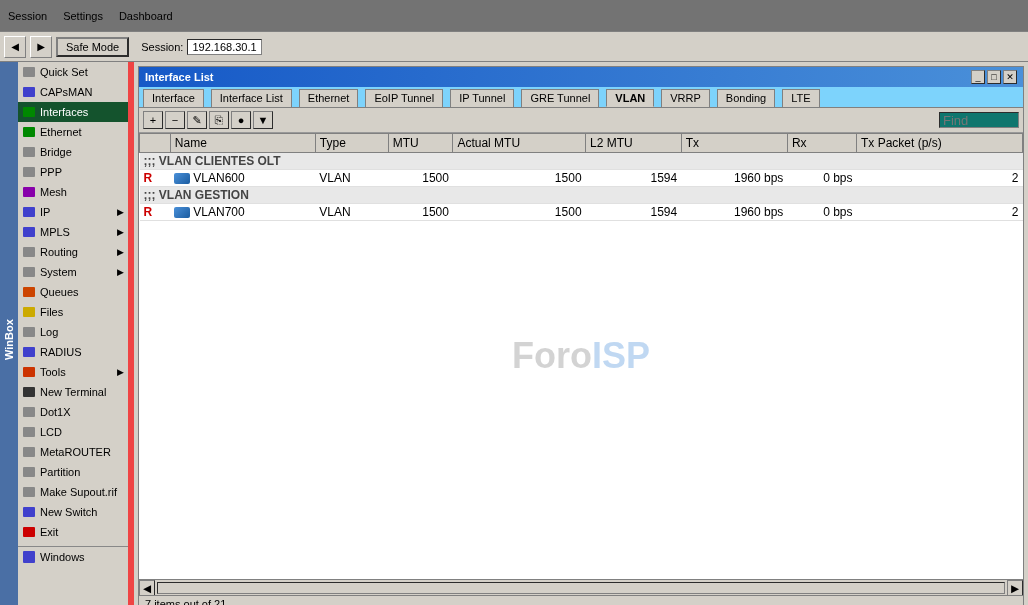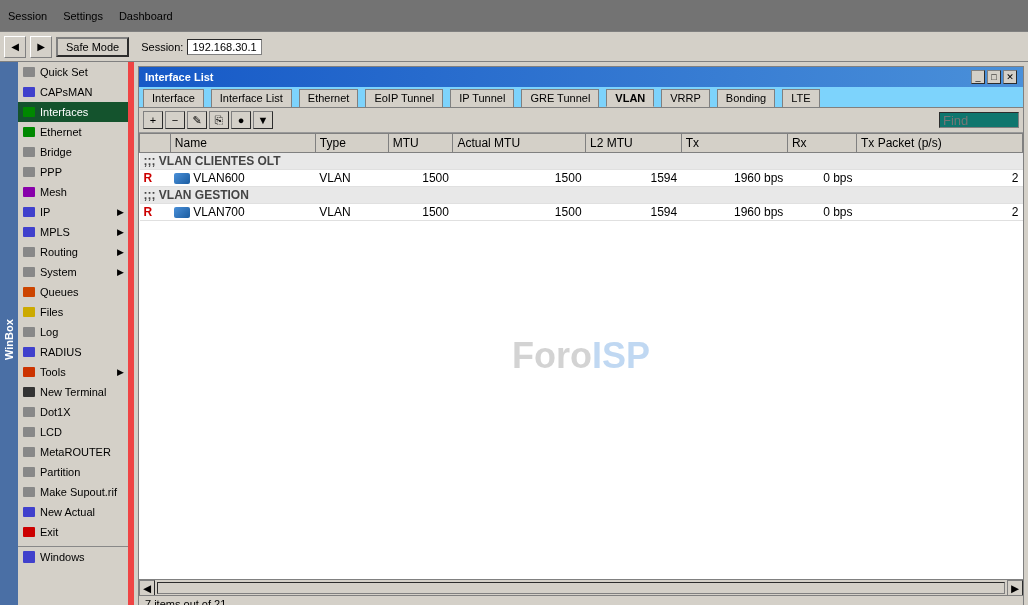--- a/index.html
+++ b/index.html
@@ -451,21 +451,21 @@
         <div class="sidebar-item">
           <div class="sidebar-icon">
             <div style="background:#888888;width:12px;height:10px;border-radius:1px;"></div>
           </div>
           <span class="sidebar-label">Make Supout.rif</span>
         </div>
         <div class="sidebar-item">
           <div class="sidebar-icon">
             <div style="background:#4040cc;width:12px;height:10px;border-radius:1px;"></div>
           </div>
-          <span class="sidebar-label">New Actual</span>
+          <span class="sidebar-label">New Switch</span>
         </div>
         <div class="sidebar-item">
           <div class="sidebar-icon">
             <div style="background:#cc0000;width:12px;height:10px;border-radius:1px;"></div>
           </div>
           <span class="sidebar-label">Exit</span>
         </div>
       </div>
 
     <div class="sidebar-item" style="border-top: 1px solid #888; margin-top: 4px;">

